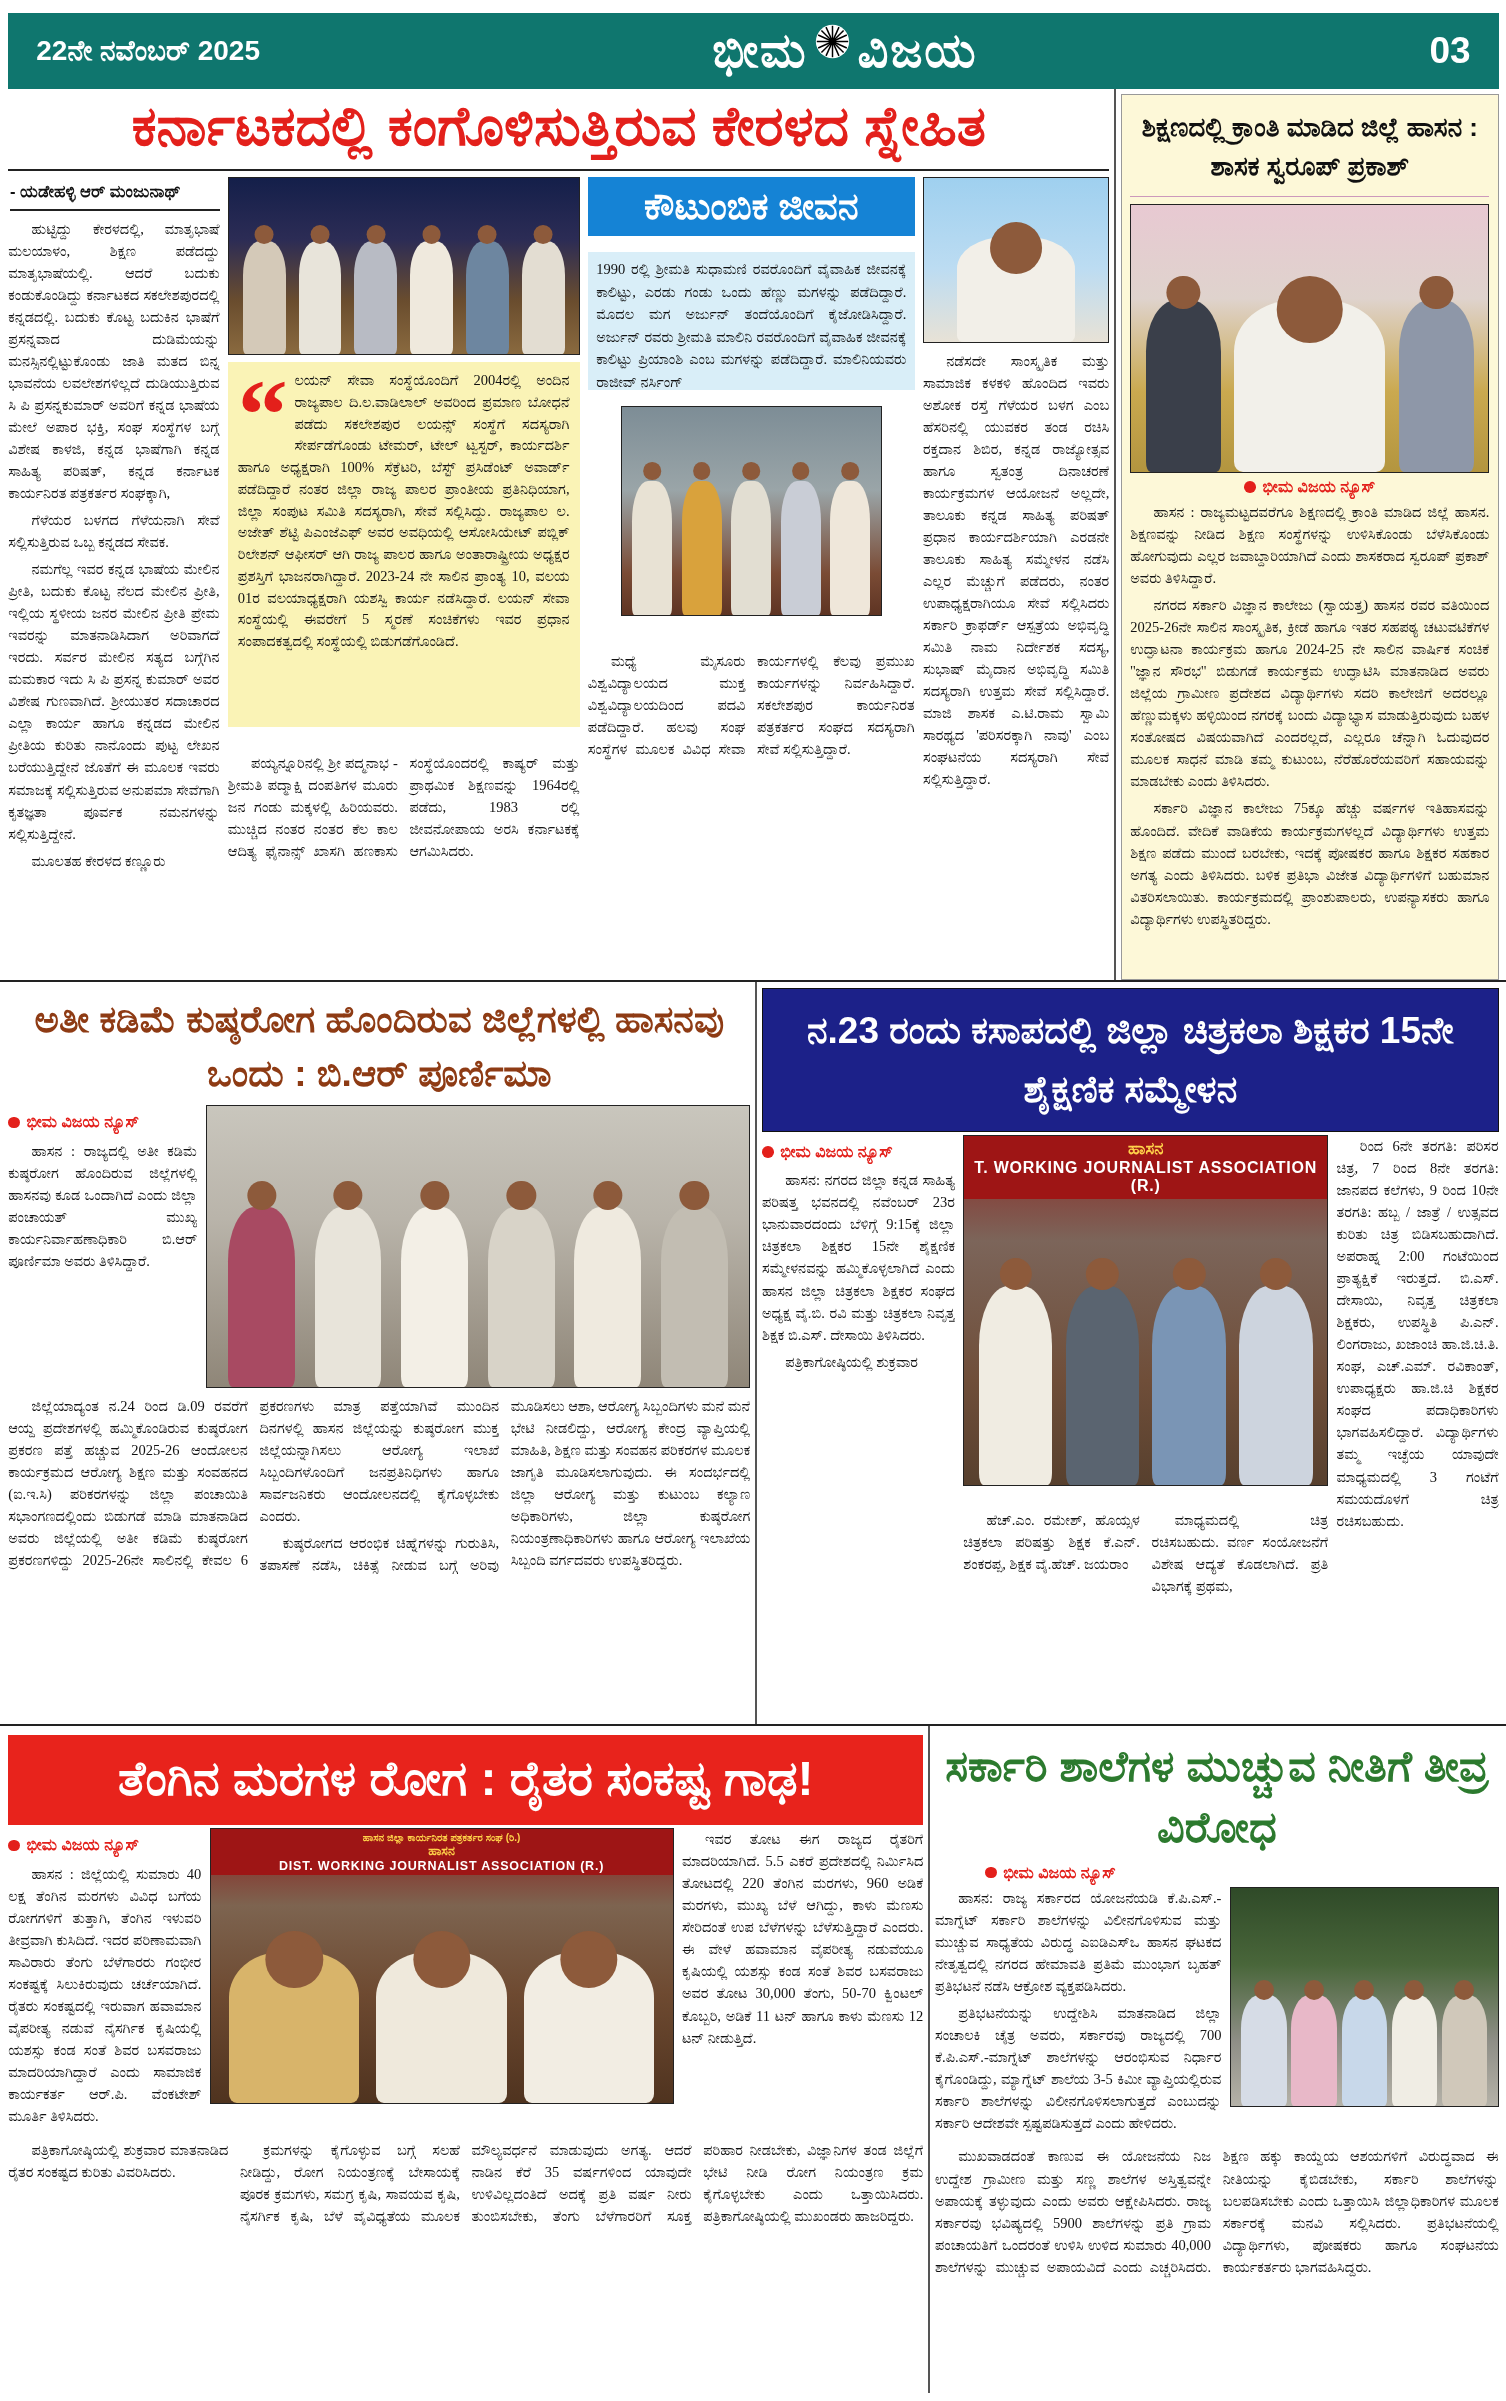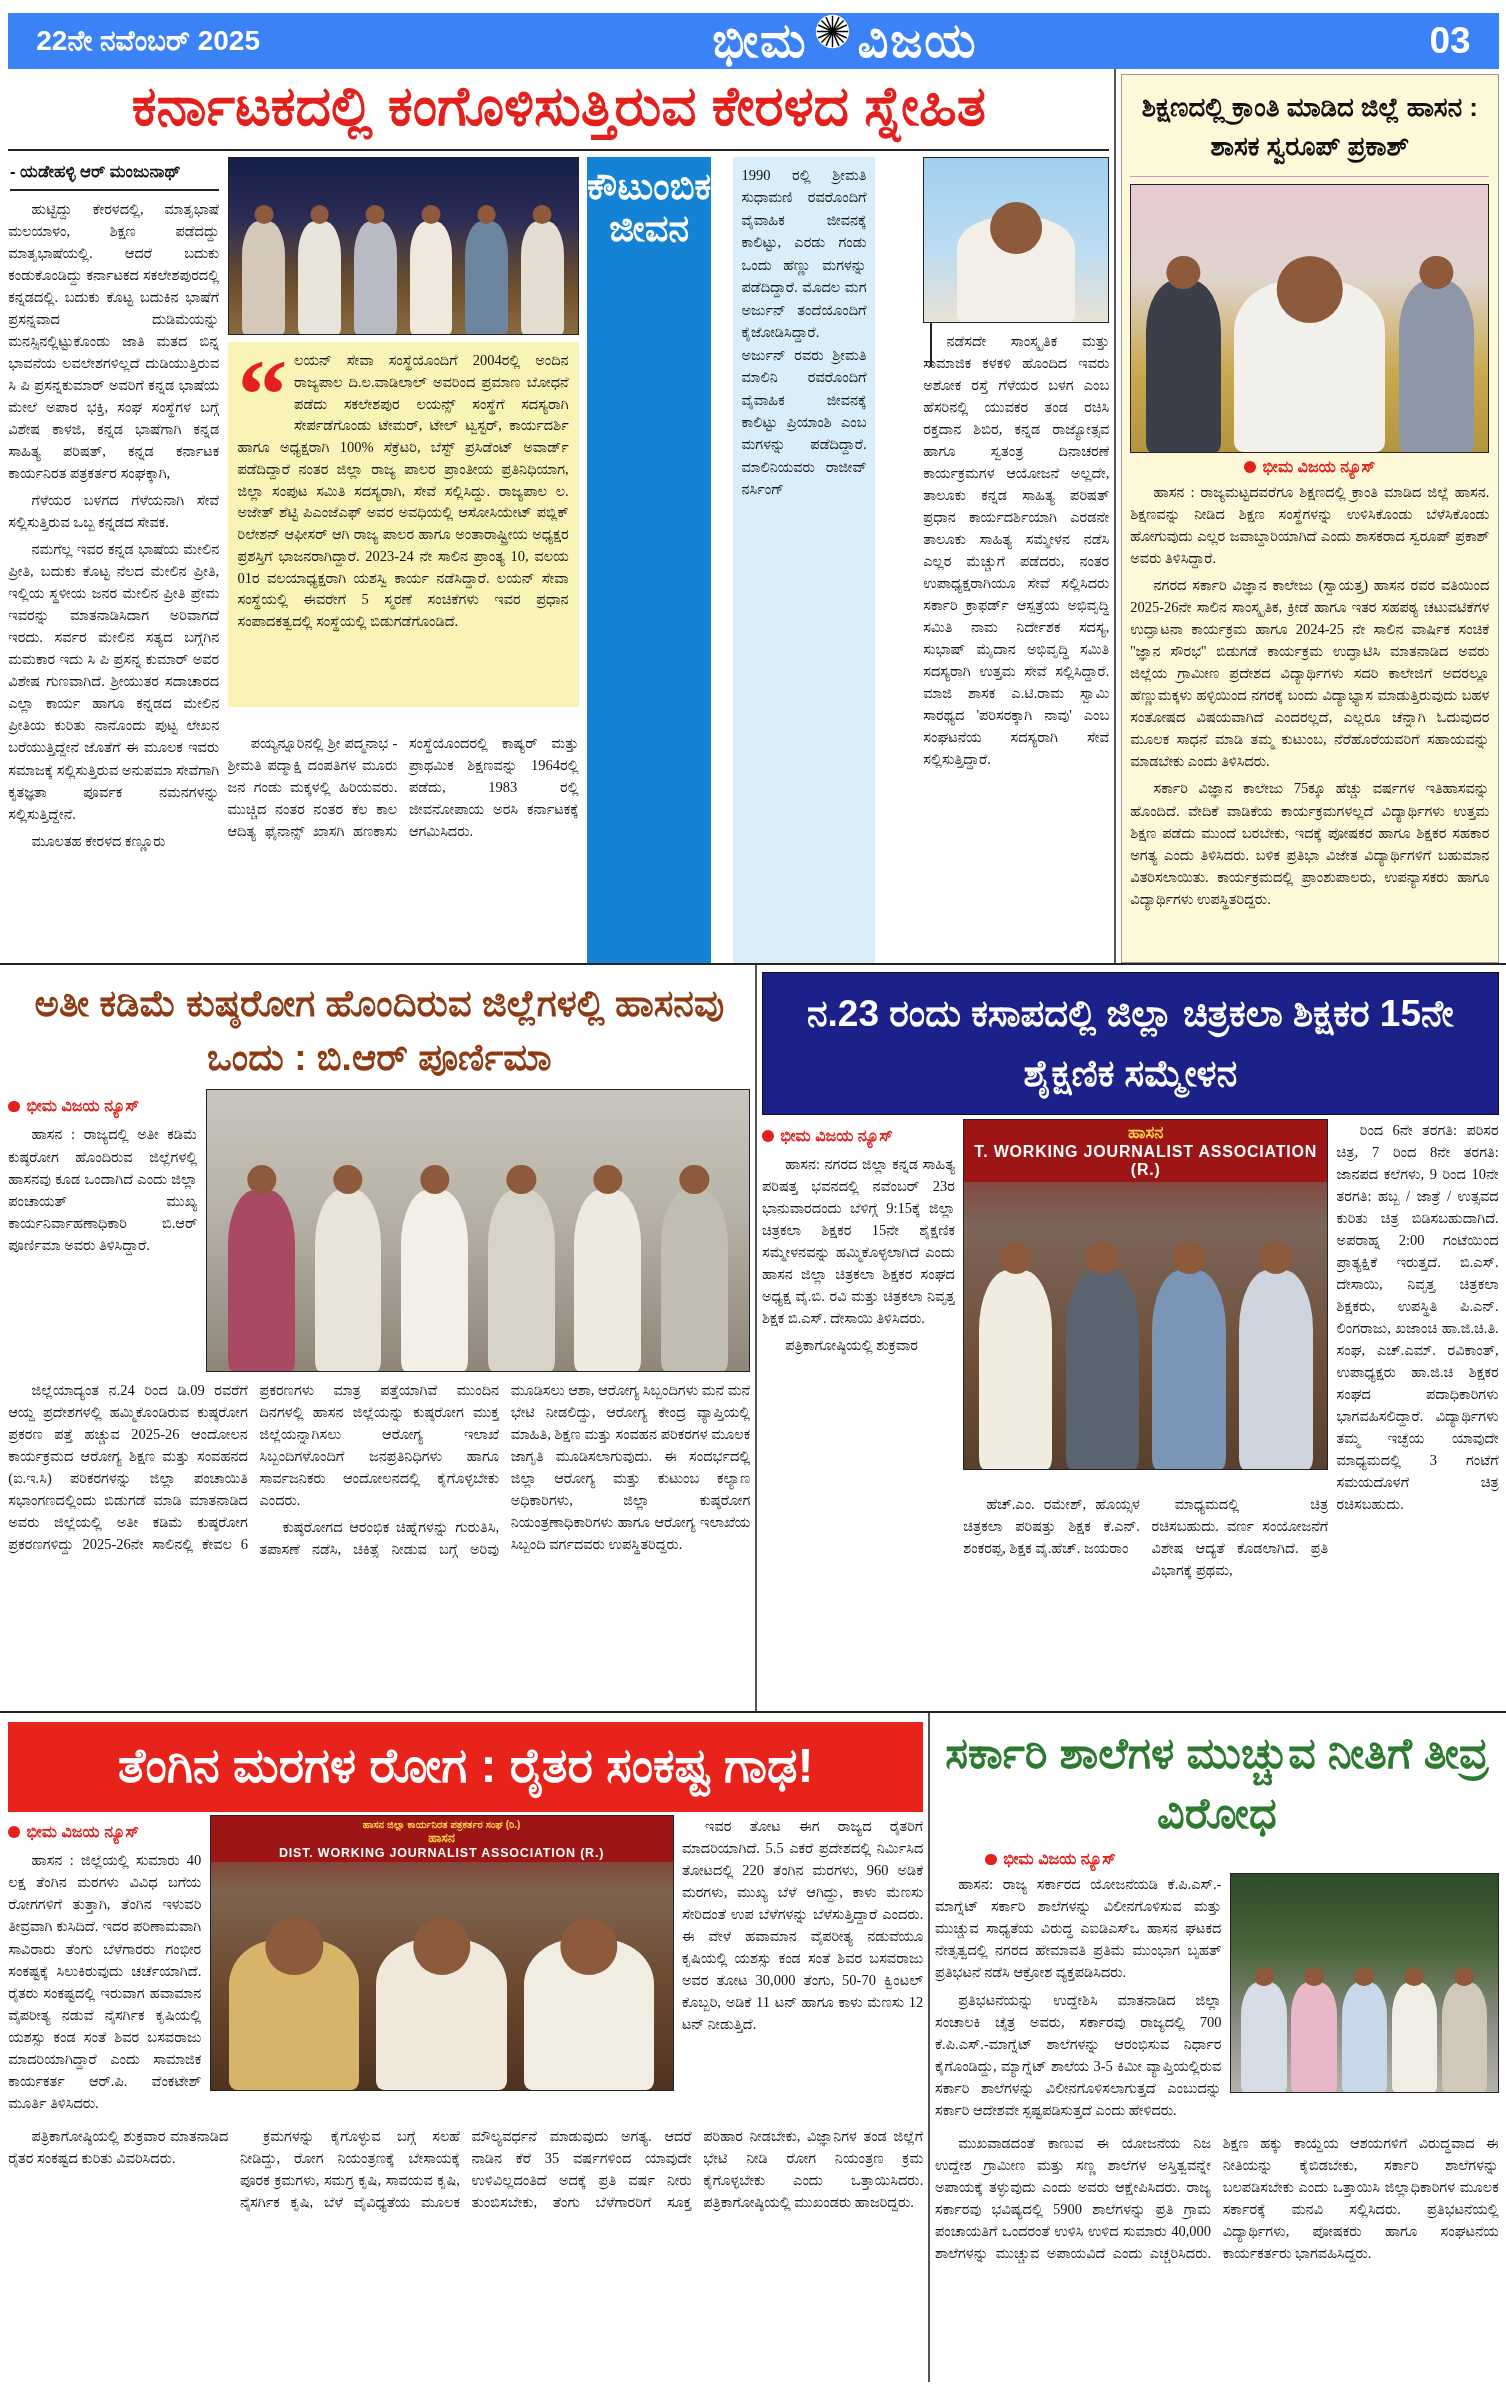--- a/index.html
+++ b/index.html
@@ -1,21 +1,21 @@
 <!DOCTYPE html>
 <html style="font-size:13.3px"><head>
 <meta charset="utf-8">
 <style>
   html,body{margin:0;padding:0;}
   body{width:1507px;height:2401px;background:#fff;color:#111;
        font-family:"Liberation Serif","DejaVu Serif",serif;overflow:hidden;position:relative;}
   .page{width:1507px;height:2401px;display:flex;flex-direction:column;}
   
   .masthead-wrap{padding:13.3px 8.3px 0 8.3px;}
-  .masthead{background:#3b82f6;color:#fff;height:56px;display:flex;align-items:center;
+  .masthead{background:#0f766e;color:#fff;height:76px;display:flex;align-items:center;
             justify-content:space-between;padding:0 28px;gap:40px;}
   .m-date{font-family:"Liberation Sans",sans-serif;font-weight:bold;font-size:28px;}
   .m-title{font-family:"Liberation Sans",sans-serif;font-weight:800;font-size:48px;display:flex;align-items:flex-start;gap:6.6px;letter-spacing:1.7px;}
   .m-page{font-family:"Liberation Sans",sans-serif;font-weight:bold;font-size:37px;}
   .emblem{width:37px;height:37px;}
   
   .band{display:flex;min-height:0;}
   .vrule{width:1.7px;background:#555;margin:0 5px;}
   .body-txt{font-size:14.5px;line-height:1.52;text-align:justify;overflow:hidden;}
   .body-txt p{margin:0 0 5px 0;text-indent:1.6em;}
@@ -32,21 +32,21 @@
   .photo-banner .en{color:#fff;letter-spacing:0.8px;}
   
   .top-band{height:894px;padding:0 8.3px;}
   .main-art{width:1101px;display:flex;flex-direction:column;}
   .main-headline{color:#e3201b;font-family:"Liberation Sans",sans-serif;font-weight:800;
                  font-size:55px;line-height:1.05;text-align:center;margin:8.3px 0 13.3px 0;}
   .author{font-family:"Liberation Sans",sans-serif;font-weight:bold;font-size:16.6px;margin:1.7px 0 6.6px 1.7px;}
   .main-cols{flex:1;display:flex;gap:8.3px;min-height:0;border-top:2.5px solid #222;padding-top:6.6px;}
   .colA{width:212px;}
   .colB{width:353px;display:flex;flex-direction:column;gap:6.6px;}
-  .colC{width:328px;display:flex;flex-direction:row;gap:22px;}
+  .colC{width:328px;display:flex;flex-direction:column;gap:16px;}
   .colD{width:187px;display:flex;flex-direction:column;gap:6.6px;}
   .quote-box{background:#faf3b6;padding:8.3px 10px;position:relative;font-size:14.5px;
              line-height:1.5;text-align:justify;overflow:hidden;flex:0 0 349px;}
   .quote-mark{color:#e3201b;font-size:100px;line-height:.6;font-family:"Liberation Serif",serif;
               font-weight:bold;float:left;margin:15px 6.6px 0 0;}
   .two-col{column-count:2;column-gap:11.6px;overflow:hidden;margin-top:18px;}
   .family-title{background:#1583d5;color:#fff;font-family:"Liberation Sans",sans-serif;
                 font-weight:800;font-size:37px;text-align:center;padding:8.3px 0;}
   .family-body{background:#d9eef8;padding:6.6px 8.3px;font-size:14.5px;line-height:1.55;
                text-align:justify;overflow:hidden;flex:0 0 125px;}

